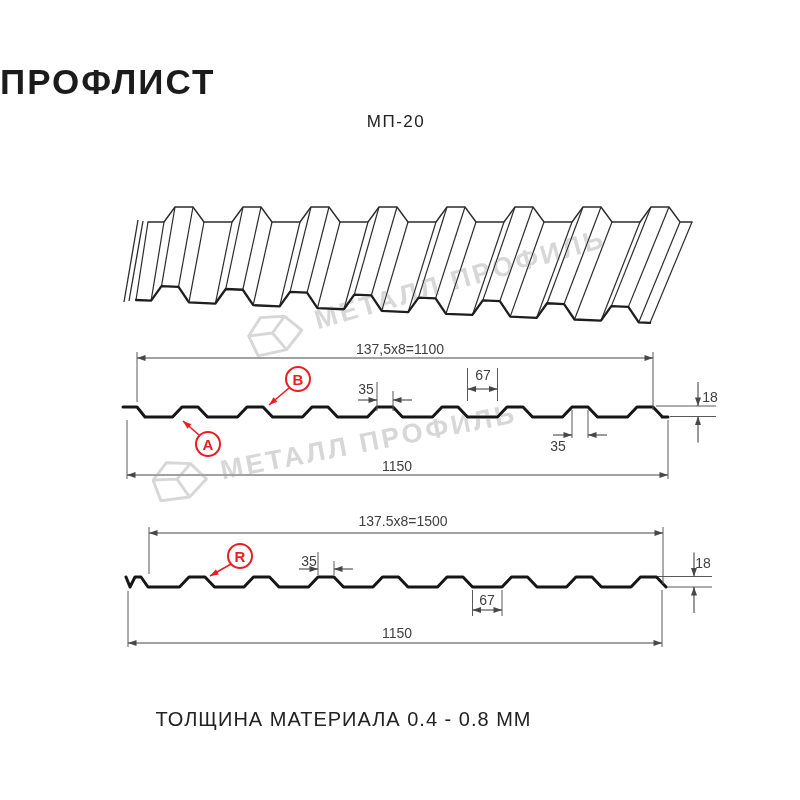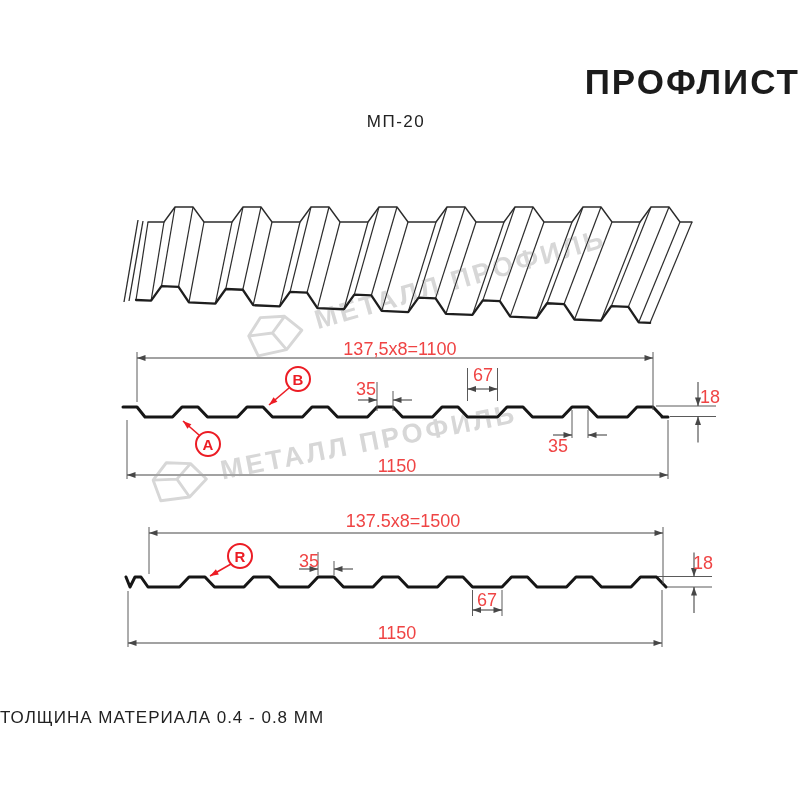--- a/index.html
+++ b/index.html
@@ -1,28 +1,28 @@
 <!DOCTYPE html>
 <html style="--red: #ec1c24; --dim: #474747; --wm: #d7d7d7;"><head>
 <meta charset="utf-8">
 <style>
   :root{
     --red:#ec1c24; --dim:#474747; --ink:#1c1c1c; --wm:#d7d7d7;
   }
   html,body{margin:0;padding:0;background:#fff;}
   .page{position:relative;width:800px;height:800px;background:#fff;overflow:hidden;
         font-family:"Liberation Sans", sans-serif;color:var(--ink);}
-  .title{position:absolute;top:62px;left:0;width:800px;text-align:right;
+  .title{position:absolute;top:62px;left:0;width:800px;text-align:left;
          font-size:35px;font-weight:700;letter-spacing:2px;color:#1b1b1b;}
   .subtitle{position:absolute;top:112px;left:0;width:792px;text-align:center;
          font-size:17px;font-weight:400;letter-spacing:1.5px;color:#222;}
-  .footer{position:absolute;top:708px;left:0;width:687px;
-         font-size:17px;font-weight:400;letter-spacing:1px;color:#222;}
+  .footer{position:absolute;top:708px;left:0;width:687px;text-align:center;
+         font-size:20px;font-weight:400;letter-spacing:1px;color:#222;}
   svg.draw{position:absolute;left:0;top:0;}
-  .dim{position:absolute;transform:translate(-50%,-50%);font-size:18px;color:#ef4444;
+  .dim{position:absolute;transform:translate(-50%,-50%);font-size:14px;color:#404040;
        white-space:nowrap;line-height:1;}
   .marker{position:absolute;transform:translate(-50%,-50%);width:22px;height:22px;
        border:2px solid var(--red);border-radius:50%;display:flex;align-items:center;
        justify-content:center;font-size:15px;font-weight:700;color:var(--red);line-height:1;}
   .wm{position:absolute;display:flex;align-items:center;gap:12px;
       mix-blend-mode:darken;pointer-events:none;}
   .wm .wm-text{font-size:27px;font-weight:700;letter-spacing:3px;color:var(--wm);white-space:nowrap;}
   .wm svg{flex:0 0 auto;}
   #wm1{left:248px;top:318px;transform:rotate(-16deg);transform-origin:left center;}
   #wm2{left:152px;top:462px;transform:rotate(-11deg);transform-origin:left center;}

